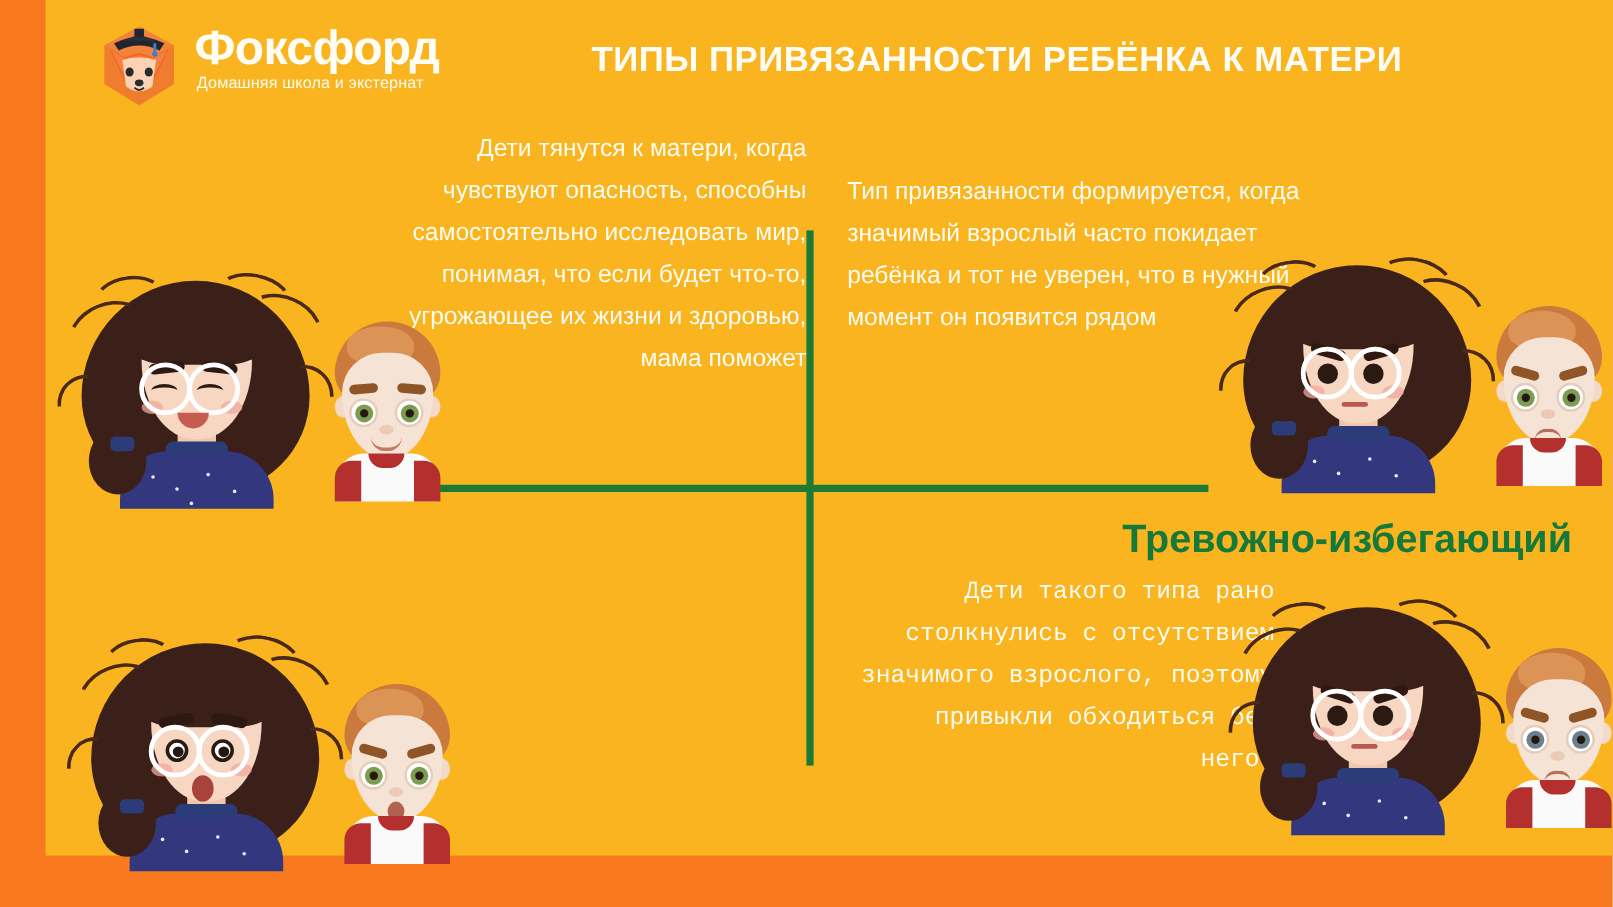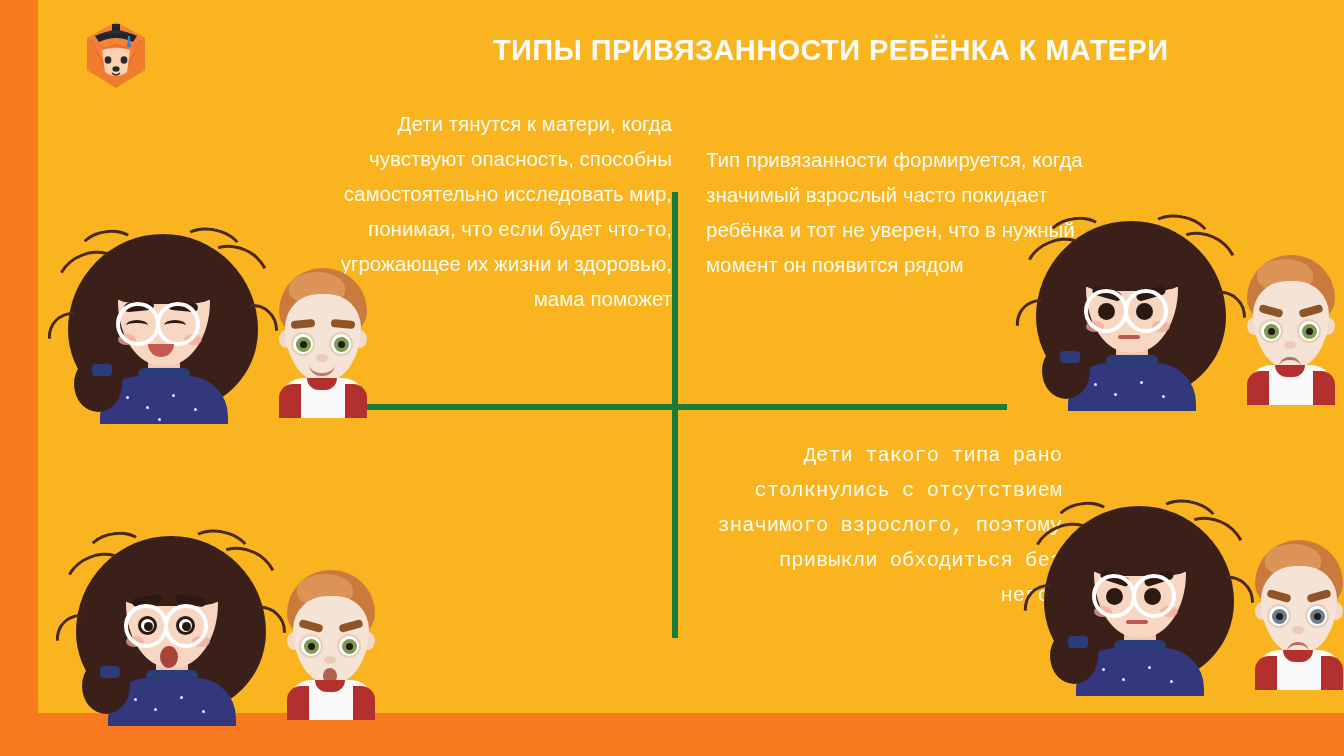--- a/index.html
+++ b/index.html
@@ -400,20 +400,24 @@
             <ellipse cx="33" cy="49" rx="3.6" ry="2.8" fill="#2A2A2A"></ellipse>
             <path d="M29,53 Q33,57 37,53" stroke="#2A2A2A" stroke-width="1.6" fill="none"></path>
             <path d="M12,16 Q33,6 54,16 L50,22 Q33,14 16,22 Z" fill="#22252E"></path>
             <rect x="29" y="4" width="8" height="9" fill="#22252E"></rect>
             <polygon points="17,14 49,14 33,9" fill="#2B2F3A"></polygon>
             <circle cx="33" cy="9" r="2.4" fill="#22252E"></circle>
             <path d="M46,16 L46,24" stroke="#3C7FD0" stroke-width="2.4" fill="none"></path>
             <circle cx="46" cy="25" r="2.2" fill="#3C7FD0"></circle>
           </svg>
         </div>
+        <div class="wordmark-block">
+          <div class="wordmark">Фоксфорд</div>
+          <div class="tagline">Домашняя школа и экстернат</div>
+        </div>
       </div>
 
       <div class="poster-title">ТИПЫ ПРИВЯЗАННОСТИ РЕБЁНКА К МАТЕРИ</div>
     </div>
 
     <div class="divider-v"></div>
     <div class="divider-h"></div>
 
     <div class="quad q-tl">
       <div class="quad-body">Дети тянутся к матери, когда чувствуют опасность, способны самостоятельно исследовать мир, понимая, что если будет что-то, угрожающее их жизни и здоровью, мама поможет</div>
@@ -582,20 +586,21 @@
         <div class="nose"></div>
         <div class="mouth-open"></div>
         <div class="shirt"></div>
         <div class="sleeve sl-l"></div>
           <div class="sleeve sl-r"></div>
         <div class="collar"></div>
       </div>
     </div>
 
     <div class="quad q-br">
+      <div class="quad-heading">Тревожно-избегающий</div>
       <div class="quad-body">Дети такого типа рано столкнулись с отсутствием значимого взрослого, поэтому привыкли обходиться без него.</div>
     </div>
 
     <div class="pair pair-br">
       <div class="mom">
         <div class="hair-back"></div>
         <div class="hair-wisp w1"></div>
           <div class="hair-wisp w2"></div>
         <div class="hair-wisp w3"></div>
           <div class="hair-wisp w4"></div>

